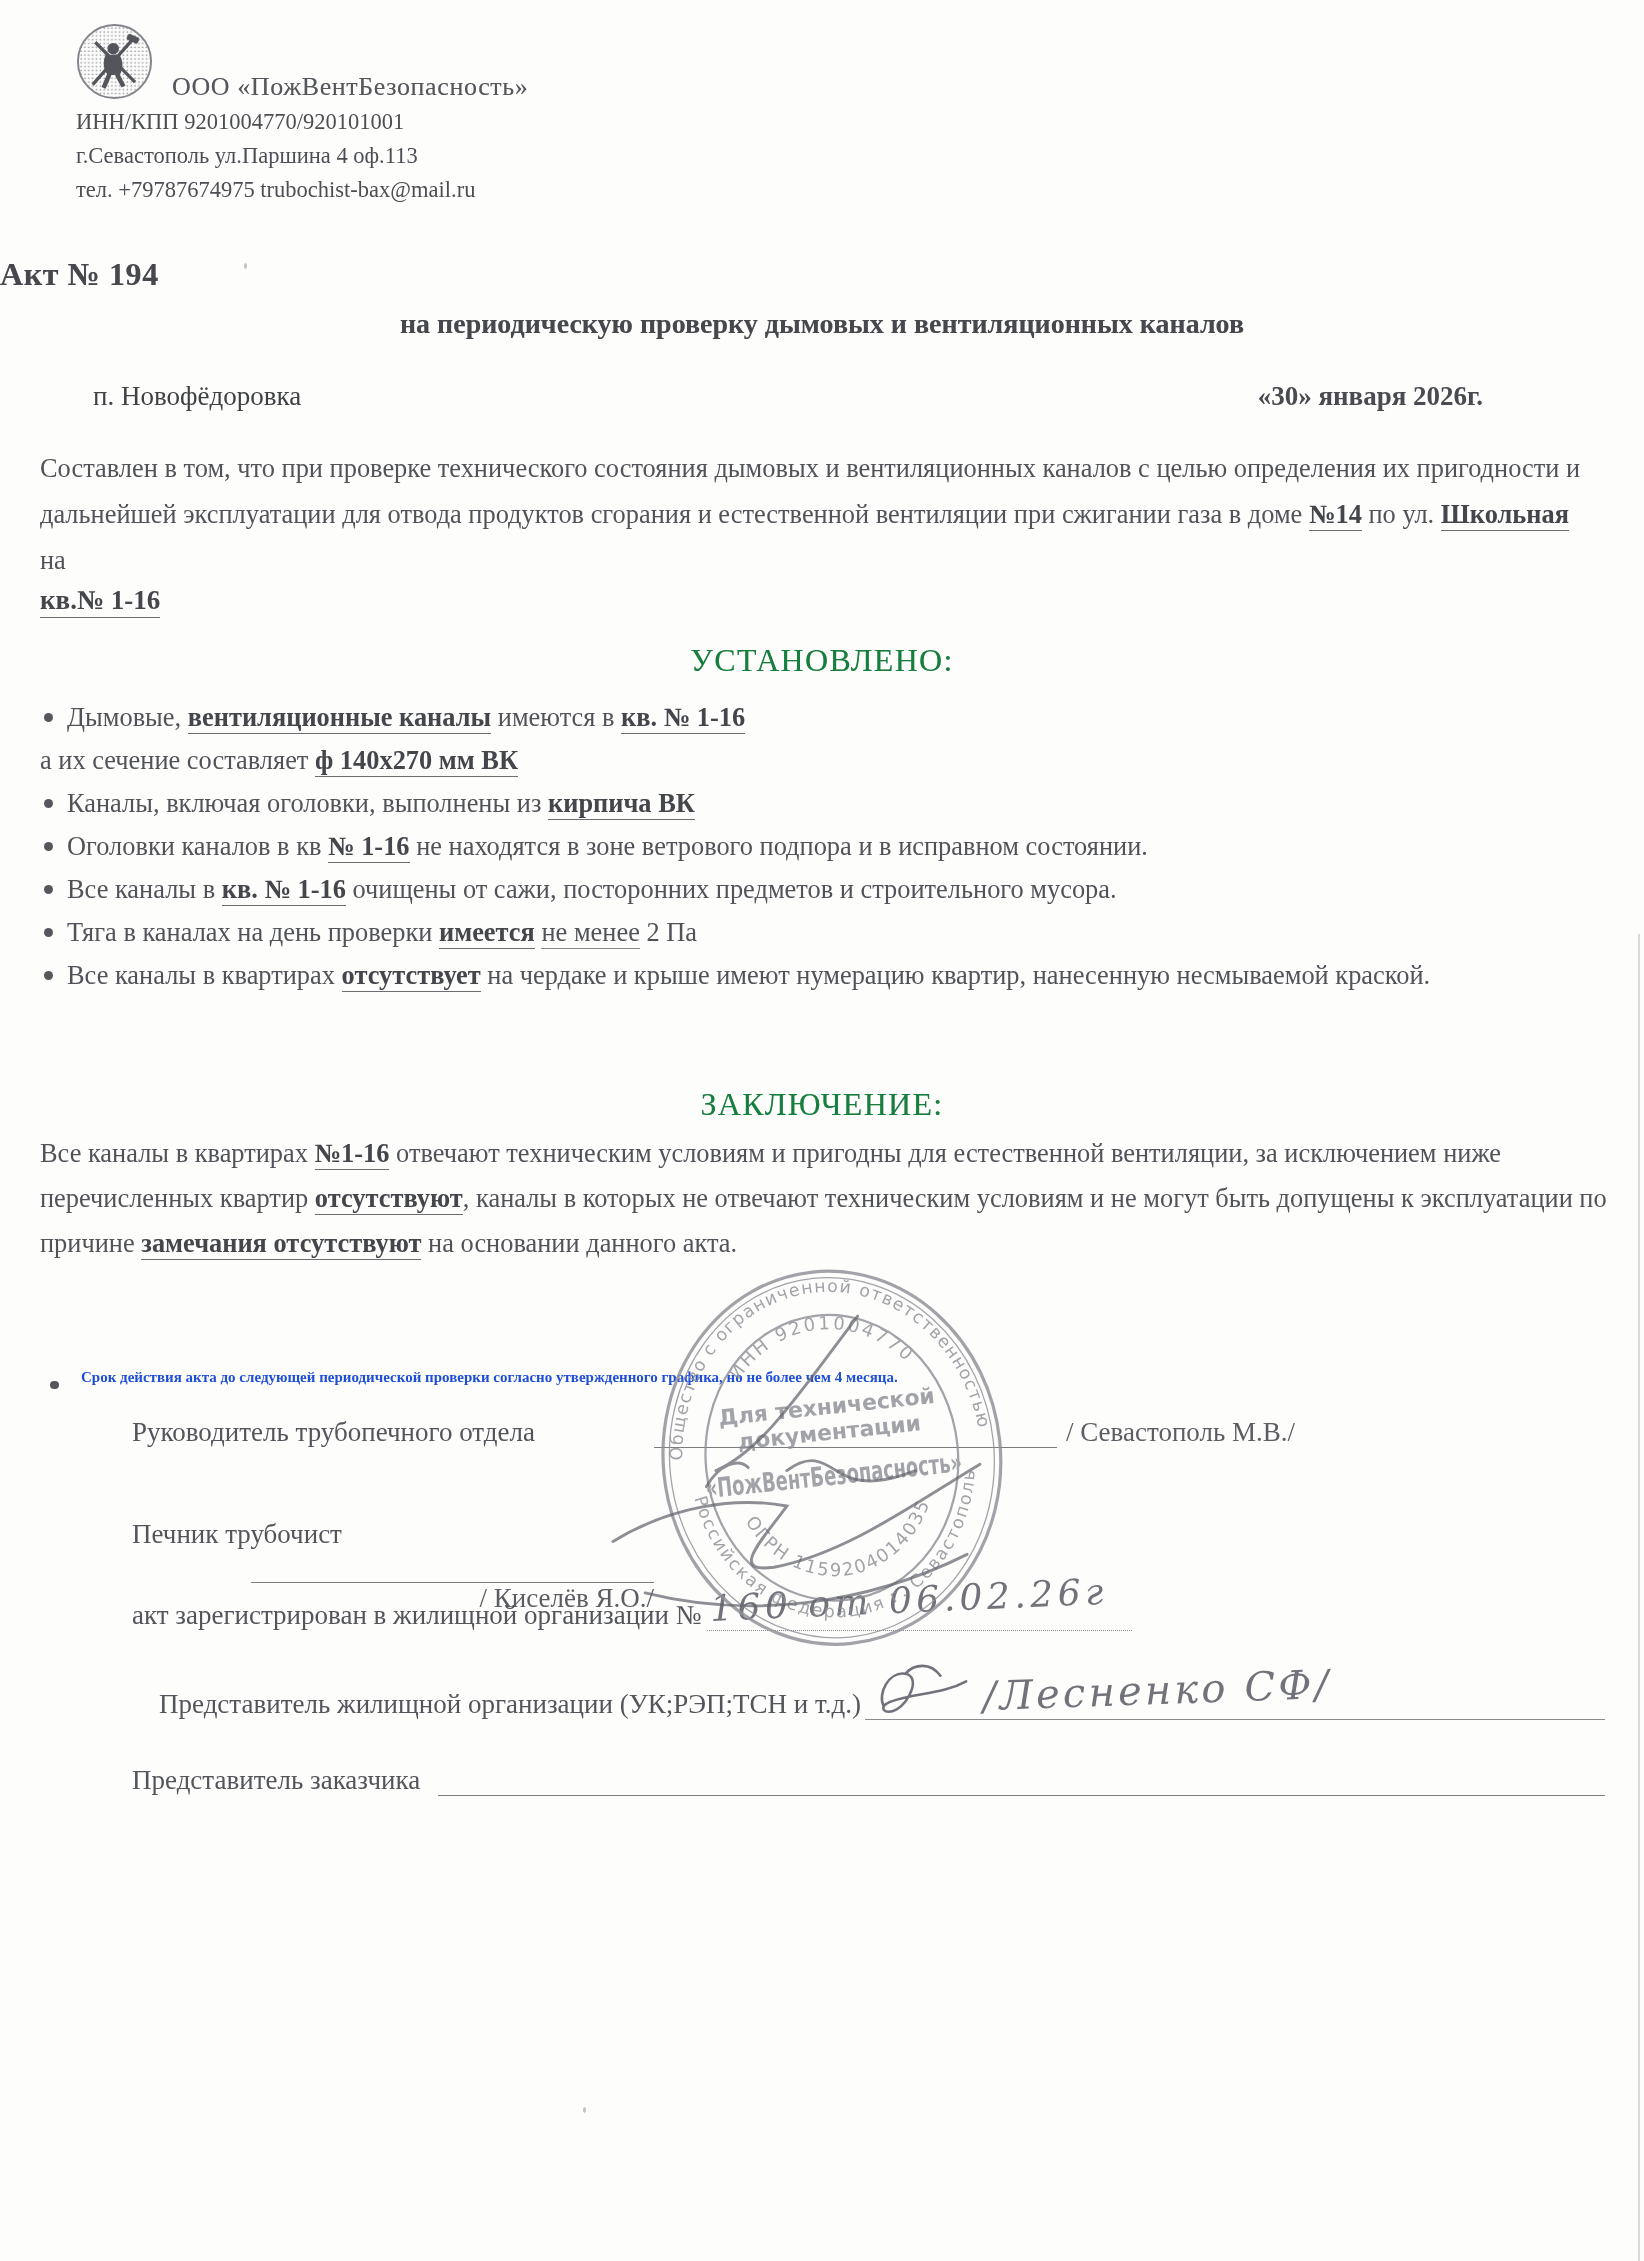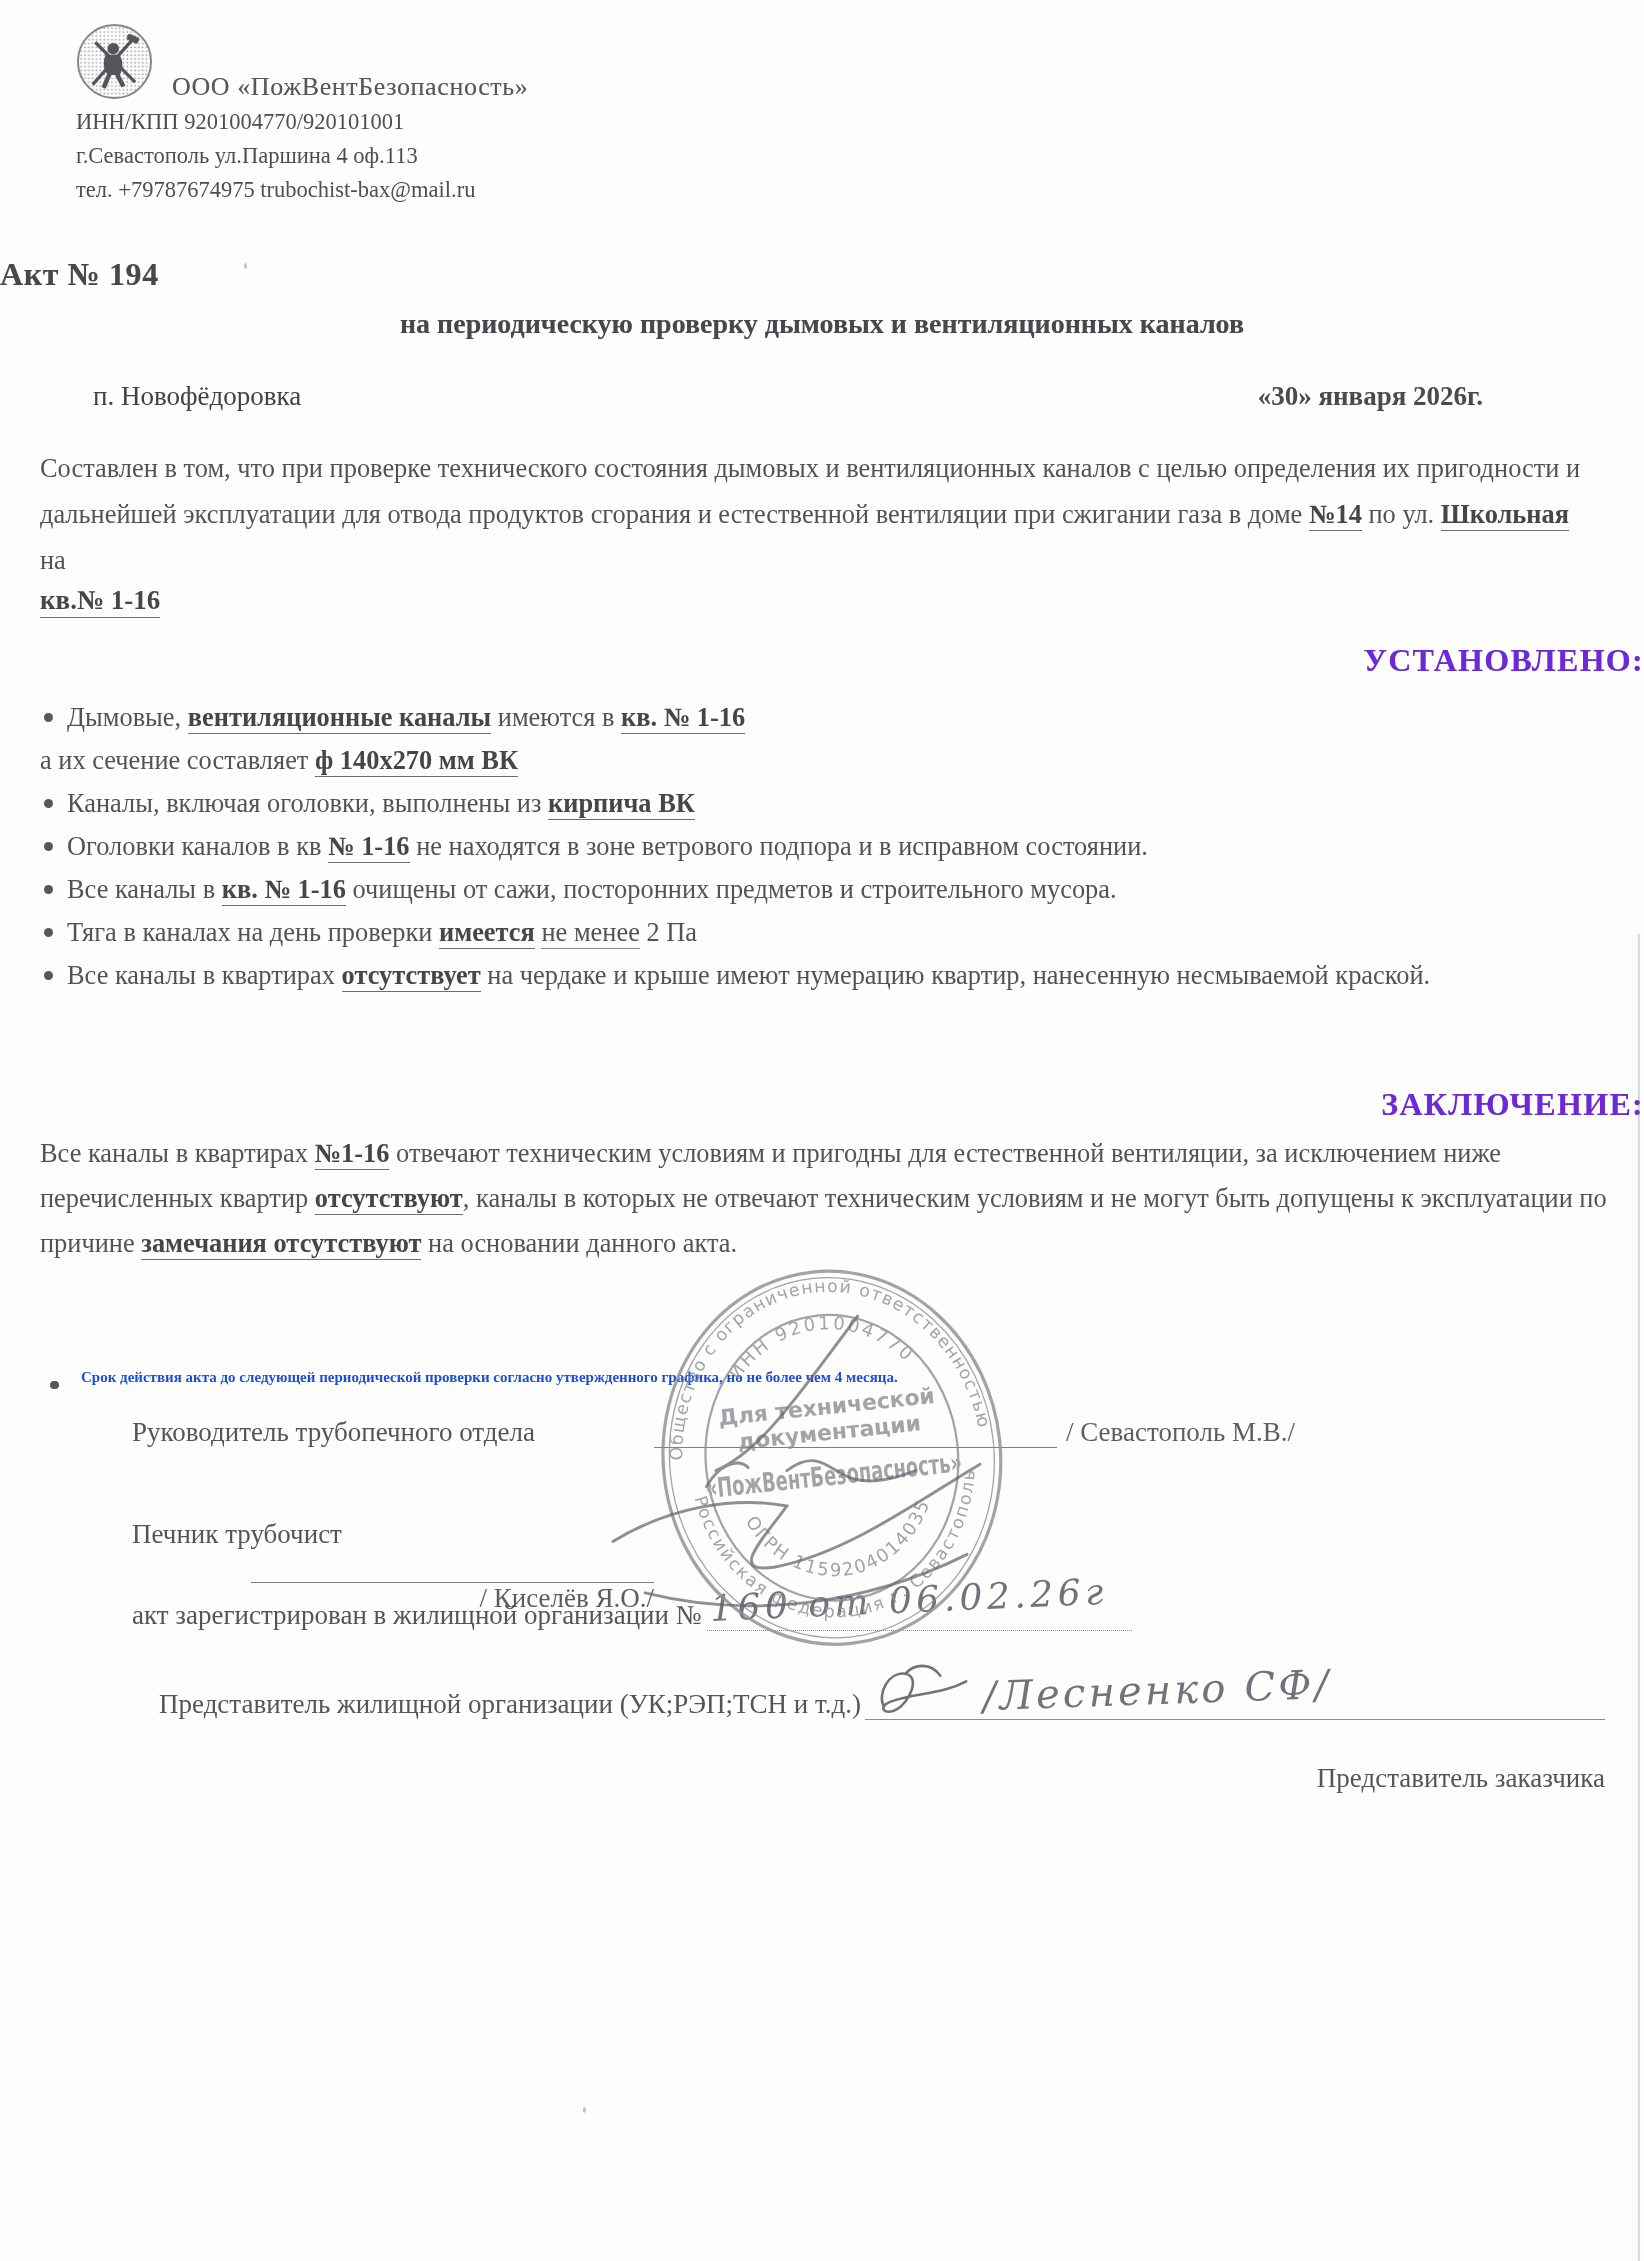--- a/index.html
+++ b/index.html
@@ -55,22 +55,22 @@
     font-weight:bold;color:#44464b;
     border-bottom:1.9px solid rgba(70,72,77,.8);
     padding-bottom:0.6px;
   }
   .u-thin{
     border-bottom:1.9px solid rgba(70,72,77,.65);
     padding-bottom:0.6px;
   }
   
   .sec-head{
-    position:absolute;left:0;width:100%;text-align:right;
-    font-size:32px;font-weight:bold;color:#6d28d9;letter-spacing:1.3px;
+    position:absolute;left:0;width:100%;text-align:center;
+    font-size:32px;font-weight:normal;color:#15803d;letter-spacing:1.3px;
   }
   #head-established{top:642px;}
   #head-conclusion{top:1086px;}
   
   .bullets{
     position:absolute;left:40px;top:696px;width:1572px;
     font-size:26.4px;line-height:43px;color:#515359;
     margin:0;padding:0;list-style:none;
   }
   .bullets li{margin:0 0 0 0;padding-left:27px;position:relative;}
@@ -121,21 +121,21 @@
   #rep-housing{top:1680px;right:39px;display:flex;align-items:flex-end;margin-left:27px;}
   .rep-blank{
     flex:1 1 auto;border-bottom:1.3px solid rgba(100,102,107,.75);
     position:relative;height:39px;margin-left:3.9px;
   }
   .rep-sign{
     position:absolute;left:6.4px;bottom:-3.9px;display:flex;align-items:flex-end;
     font-size:40px;letter-spacing:3.2px;transform:rotate(-2deg);transform-origin:left bottom;
   }
   .rep-sign svg{margin-right:2.6px;}
-  #rep-customer{top:1763px;right:39px;display:flex;align-items:flex-end;flex-direction:column;}
+  #rep-customer{top:1763px;right:39px;display:flex;align-items:flex-end;}
   #rep-customer .line{flex:1 1 auto;margin-left:18px;}
   
   .stamp{position:absolute;left:555px;top:1258px;width:528px;height:451px;pointer-events:none;}
   
   .scan-edge{
     position:absolute;right:4.5px;top:934px;bottom:0;width:1.9px;
     background:rgba(130,131,136,.28);
   }
   .scan-dot{position:absolute;width:3.2px;height:5.8px;background:rgba(110,110,115,.4);border-radius:50%;}
 </style>

